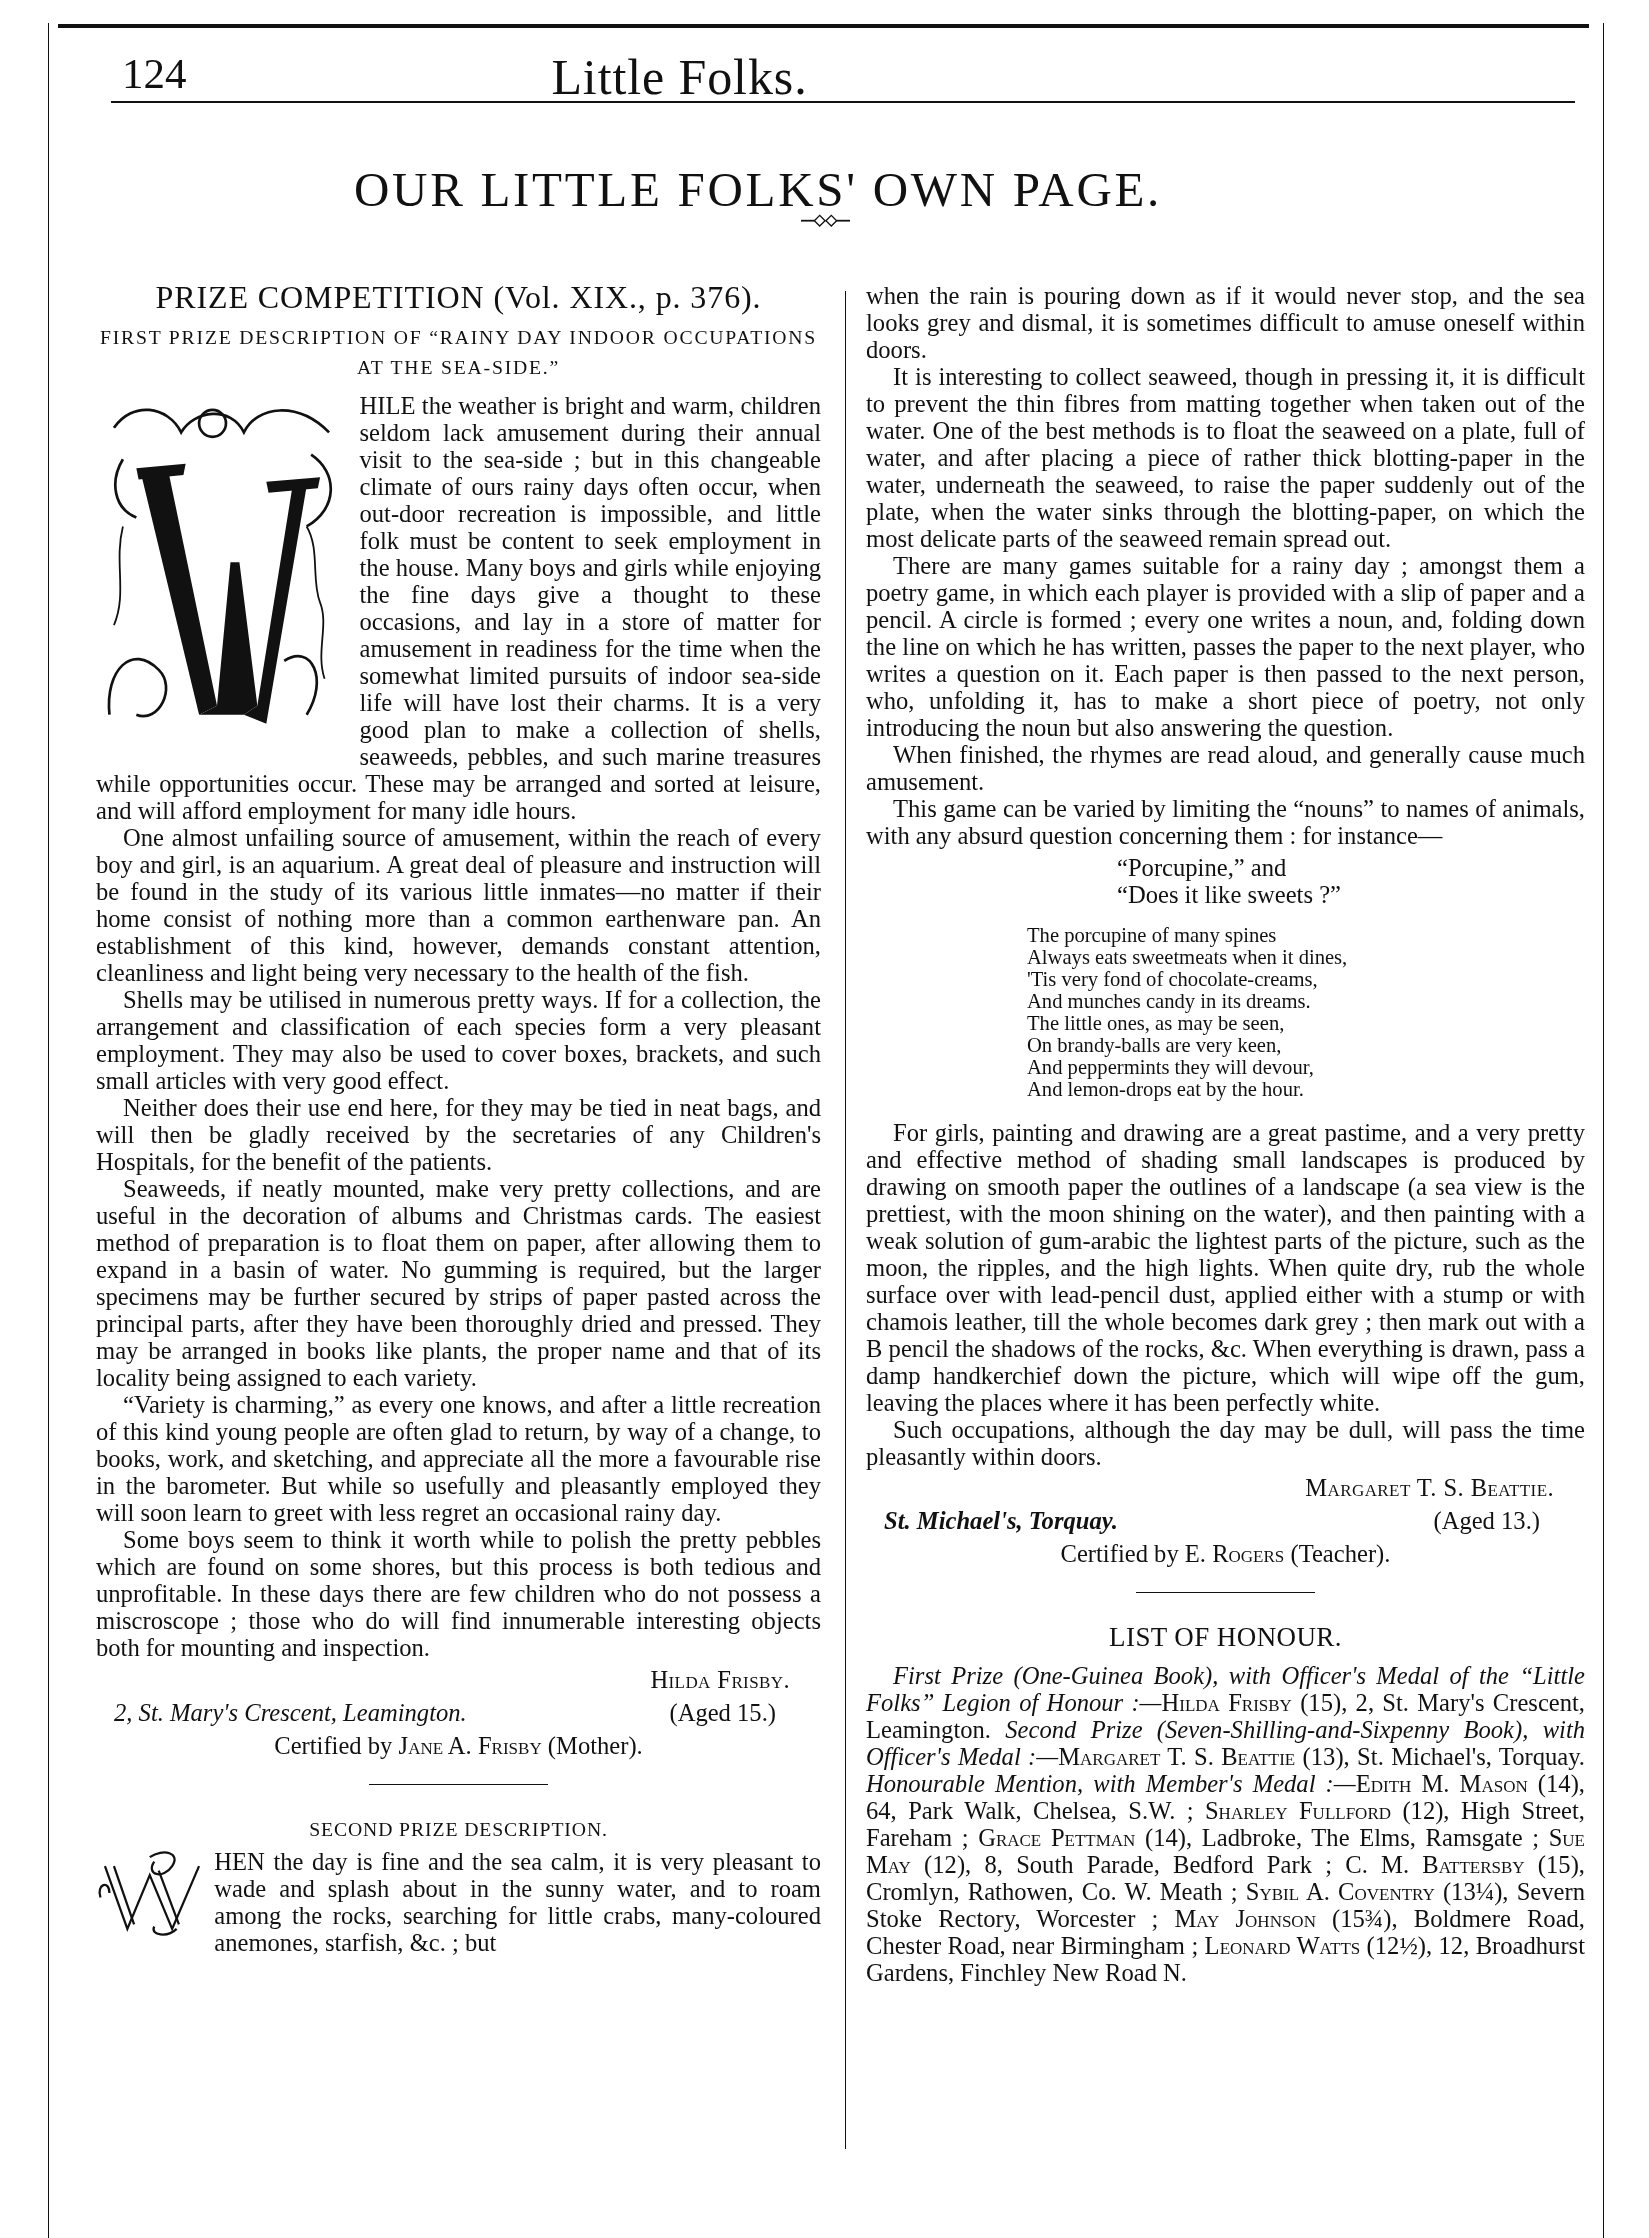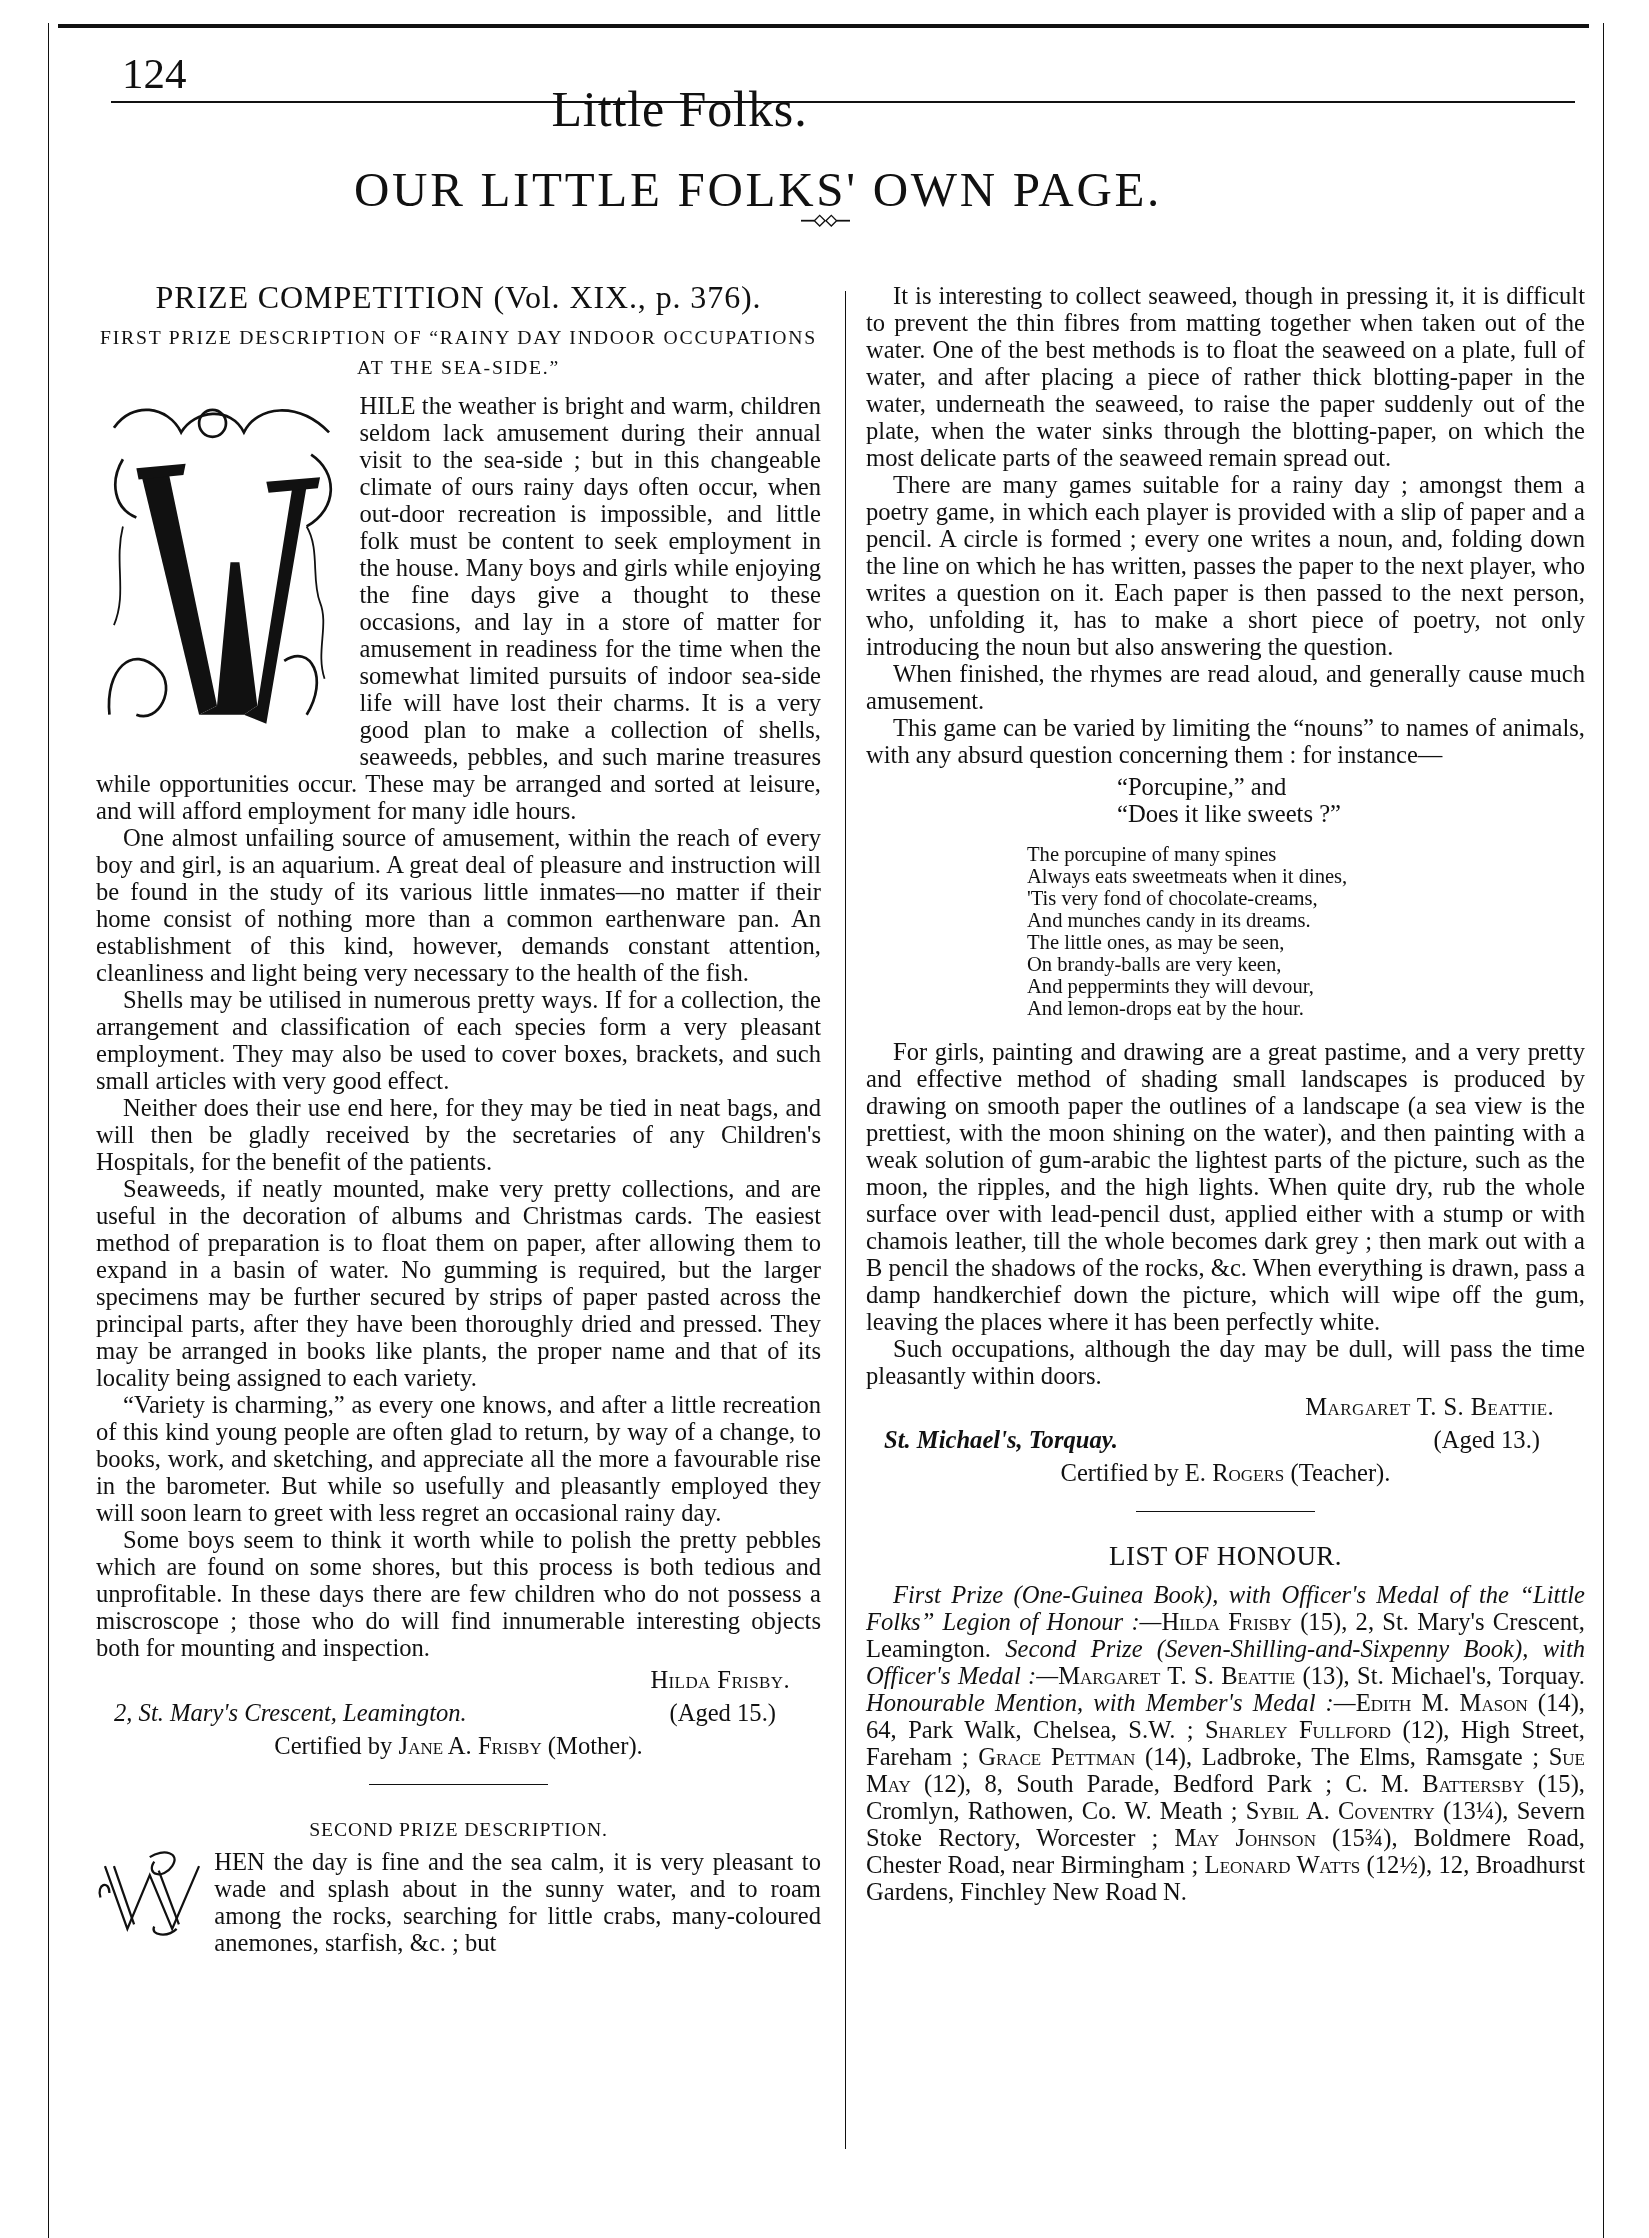--- a/index.html
+++ b/index.html
@@ -7,21 +7,21 @@
     width: 1649px; height: 2309px; position: relative; overflow: hidden;
     font-family: "Liberation Serif", "DejaVu Serif", serif; color: #111;
   }
   .frame {
     position: absolute; left: 48px; top: 23px; width: 1554px; height: 2266px;
     border-left: 1.8px solid #111; border-right: 1.8px solid #111;
   }
   .rule-top { position: absolute; left: 58px; top: 24px; width: 1531px; height: 3.6px; background: #111; }
   .rule-head { position: absolute; left: 111px; top: 101px; width: 1464px; height: 2.2px; background: #111; }
   .page-num { position: absolute; left: 122px; top: 49px; font-size: 43px; }
-  .mag-title { position: absolute; left: 0; width: 1359px; top: 48px; text-align: center; font-size: 50px; letter-spacing: 0.9px; margin-top: 32px; }
+  .mag-title { position: absolute; left: 0; width: 1359px; top: 48px; text-align: center; font-size: 50px; letter-spacing: 0.9px; }
   .page-title { position: absolute; left: 0; width: 1516px; top: 161px; text-align: center; font-size: 49px; letter-spacing: 2.7px; }
   .ornament { position: absolute; left: 801px; top: 214px; width: 49px; height: 13.4px; }
   .col-rule { position: absolute; left: 845px; top: 291px; width: 1.3px; height: 1858px; background: #111; }
 
   .col { position: absolute; font-size: 24.6px; line-height: 27px; text-align: justify; }
   .col-left { left: 96px; top: 277px; width: 725px; }
   .col-right { left: 866px; top: 282px; width: 719px; }
   .col p { margin: 0; text-indent: 27px; }
   .col p.noindent { text-indent: 0; }
 
@@ -121,20 +121,21 @@
         <path d="M120 20 C 150 0, 190 10, 170 40 C 150 70, 110 60, 130 30"></path>
         <path d="M10 110 C 0 80, 30 70, 30 100"></path>
         <path d="M180 180 C 160 200, 120 195, 130 175"></path>
       </g>
     </svg>
   </div>
   <p class="noindent">HEN the day is fine and the sea calm, it is very pleasant to wade and splash about in the sunny water, and to roam among the rocks, searching for little crabs, many-coloured anemones, starfish, &amp;c. ; but</p>
 </div>
 
 <div class="col col-right">
+  <p class="noindent">when the rain is pouring down as if it would never stop, and the sea looks grey and dismal, it is sometimes difficult to amuse oneself within doors.</p>
   <p>It is interesting to collect seaweed, though in pressing it, it is difficult to prevent the thin fibres from matting together when taken out of the water.  One of the best methods is to float the seaweed on a plate, full of water, and after placing a piece of rather thick blotting-paper in the water, underneath the seaweed, to raise the paper suddenly out of the plate, when the water sinks through the blotting-paper, on which the most delicate parts of the seaweed remain spread out.</p>
   <p>There are many games suitable for a rainy day ; amongst them a poetry game, in which each player is provided with a slip of paper and a pencil.  A circle is formed ; every one writes a noun, and, folding down the line on which he has written, passes the paper to the next player, who writes a question on it.  Each paper is then passed to the next person, who, unfolding it, has to make a short piece of poetry, not only introducing the noun but also answering the question.</p>
   <p>When finished, the rhymes are read aloud, and generally cause much amusement.</p>
   <p>This game can be varied by limiting the “nouns” to names of animals, with any absurd question concerning them : for instance—</p>
 
   <div class="quote-block">
     <div>“Porcupine,” and</div>
     <div>“Does it like sweets ?”</div>
   </div>
 

